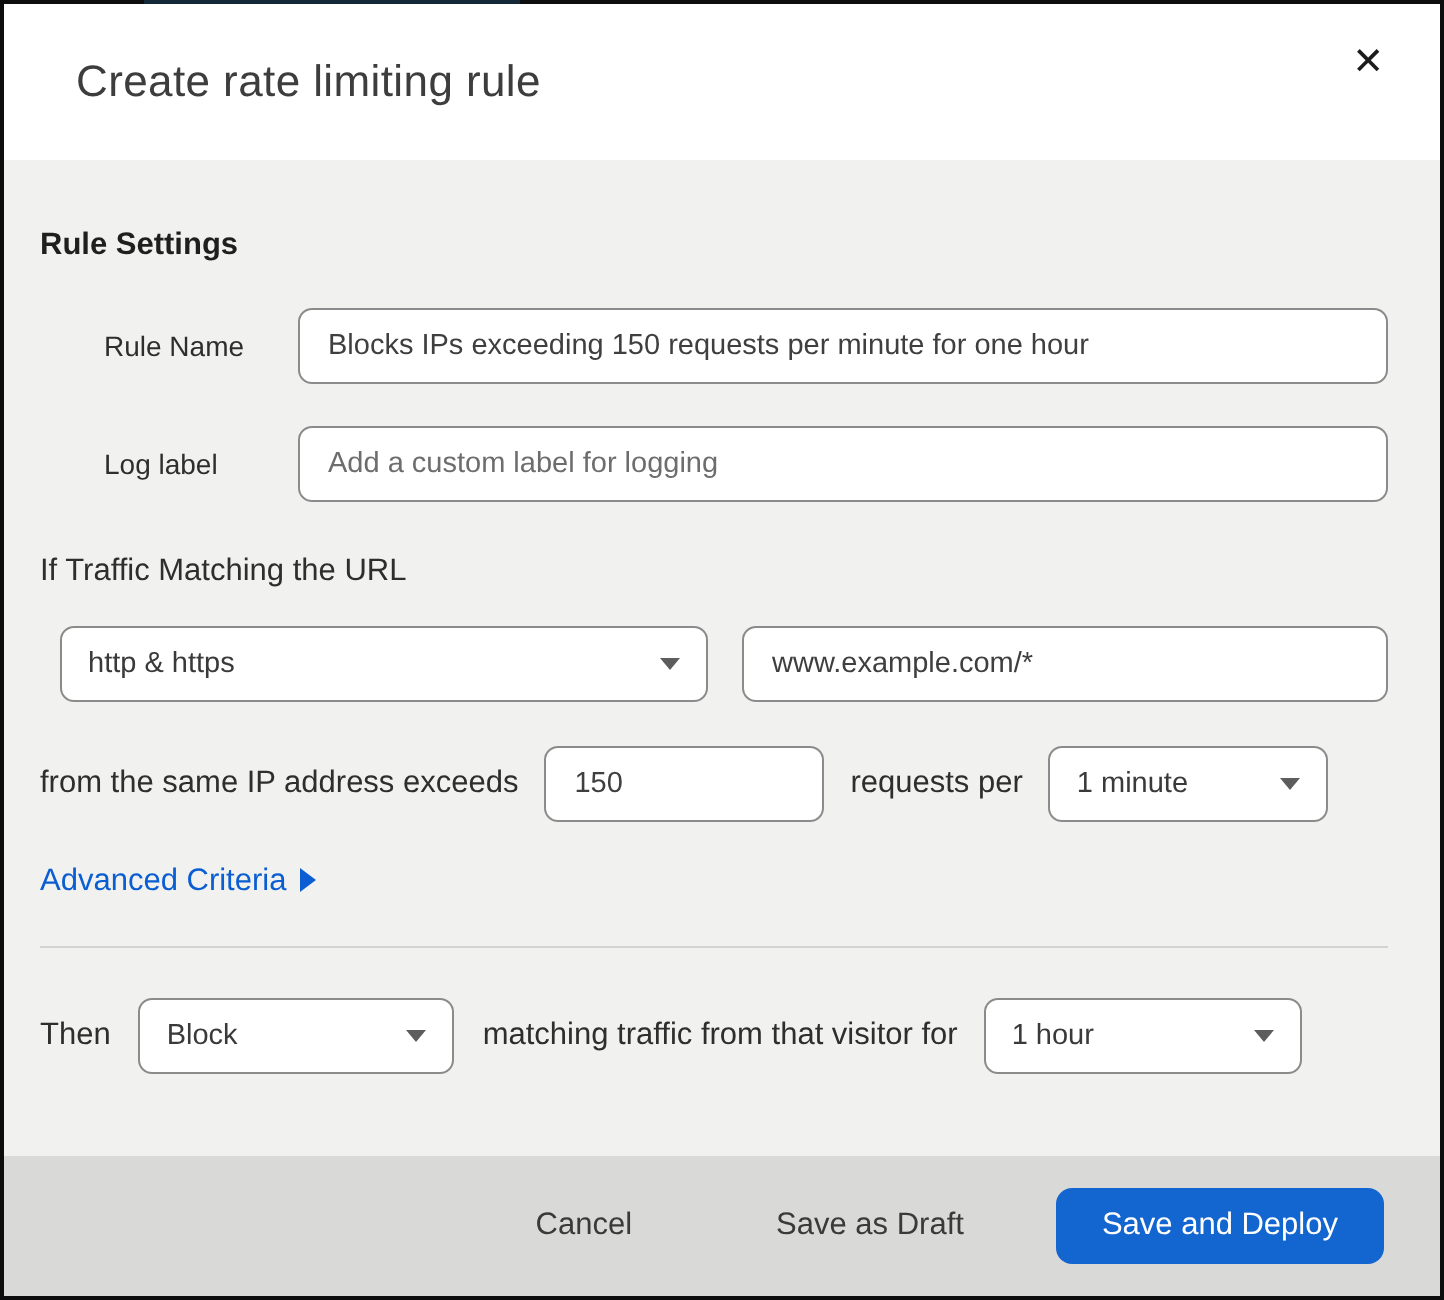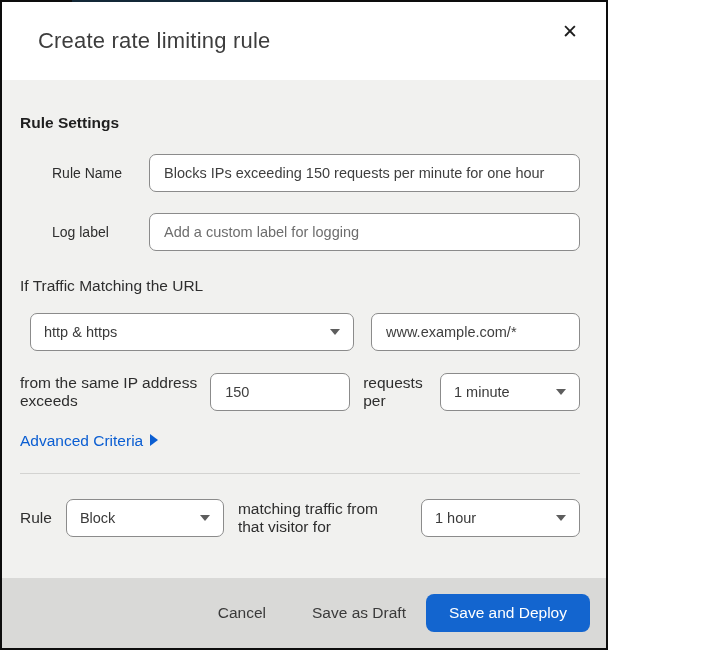--- a/index.html
+++ b/index.html
@@ -2,21 +2,21 @@
 <html><head>
 <meta charset="utf-8">
 <style>
   html, body { margin: 0; padding: 0; background: #fff; }
   * { box-sizing: border-box; }
   body {
     font-family: "Liberation Sans", "DejaVu Sans", sans-serif;
     width: 722px; height: 650px; overflow: hidden;
   }
   .modal {
-    width: 608px; height: 650px;
+    width: 722px; height: 650px;
     border: 2px solid #0d0d0d;
     display: flex; flex-direction: column;
     background: #c4b5fd;
     position: relative;
   }
   .top-strip {
     position: absolute; top: -2px; left: 70px;
     width: 188px; height: 5px;
     background: #132837;
   }
@@ -108,21 +108,22 @@
     margin: 23px 0 0 0;
   }
   .then-row { margin-top: 25px; font-size: 15.5px; color: #2e2e2e; }
   .action-select { width: 158px; flex: 0 0 158px; margin: 0 14px; }
   .duration-select { width: 159px; flex: 0 0 159px; margin-left: 13px; }
   
   .footer {
     flex: 0 0 70px; height: 70px;
     background: #d9d9d7;
     display: flex; align-items: center; justify-content: flex-end;
-    padding-right: 16px;
+    padding-right: 28px;
+    gap: 26px;
   }
   .footer-link {
     background: none; border: none;
     font-size: 15.5px; color: #3a3a3a;
     font-family: "Liberation Sans", "DejaVu Sans", sans-serif;
     cursor: pointer; padding: 8px 10px;
   }
   .footer-link + .footer-link { margin-left: 26px; }
   .primary-btn {
     margin-left: 10px;
@@ -179,21 +180,21 @@
     </div>
 
     <div class="advanced-row">
       <span>Advanced Criteria</span>
       <span class="advanced-arrow"></span>
     </div>
 
     <hr class="divider">
 
     <div class="row then-row">
-      <span>Rule</span>
+      <span>Then</span>
       <div class="selectbox action-select">
         <span>Block</span>
         <span class="caret"></span>
       </div>
       <span>matching traffic from that visitor for</span>
       <div class="selectbox duration-select">
         <span>1 hour</span>
         <span class="caret"></span>
       </div>
     </div>

